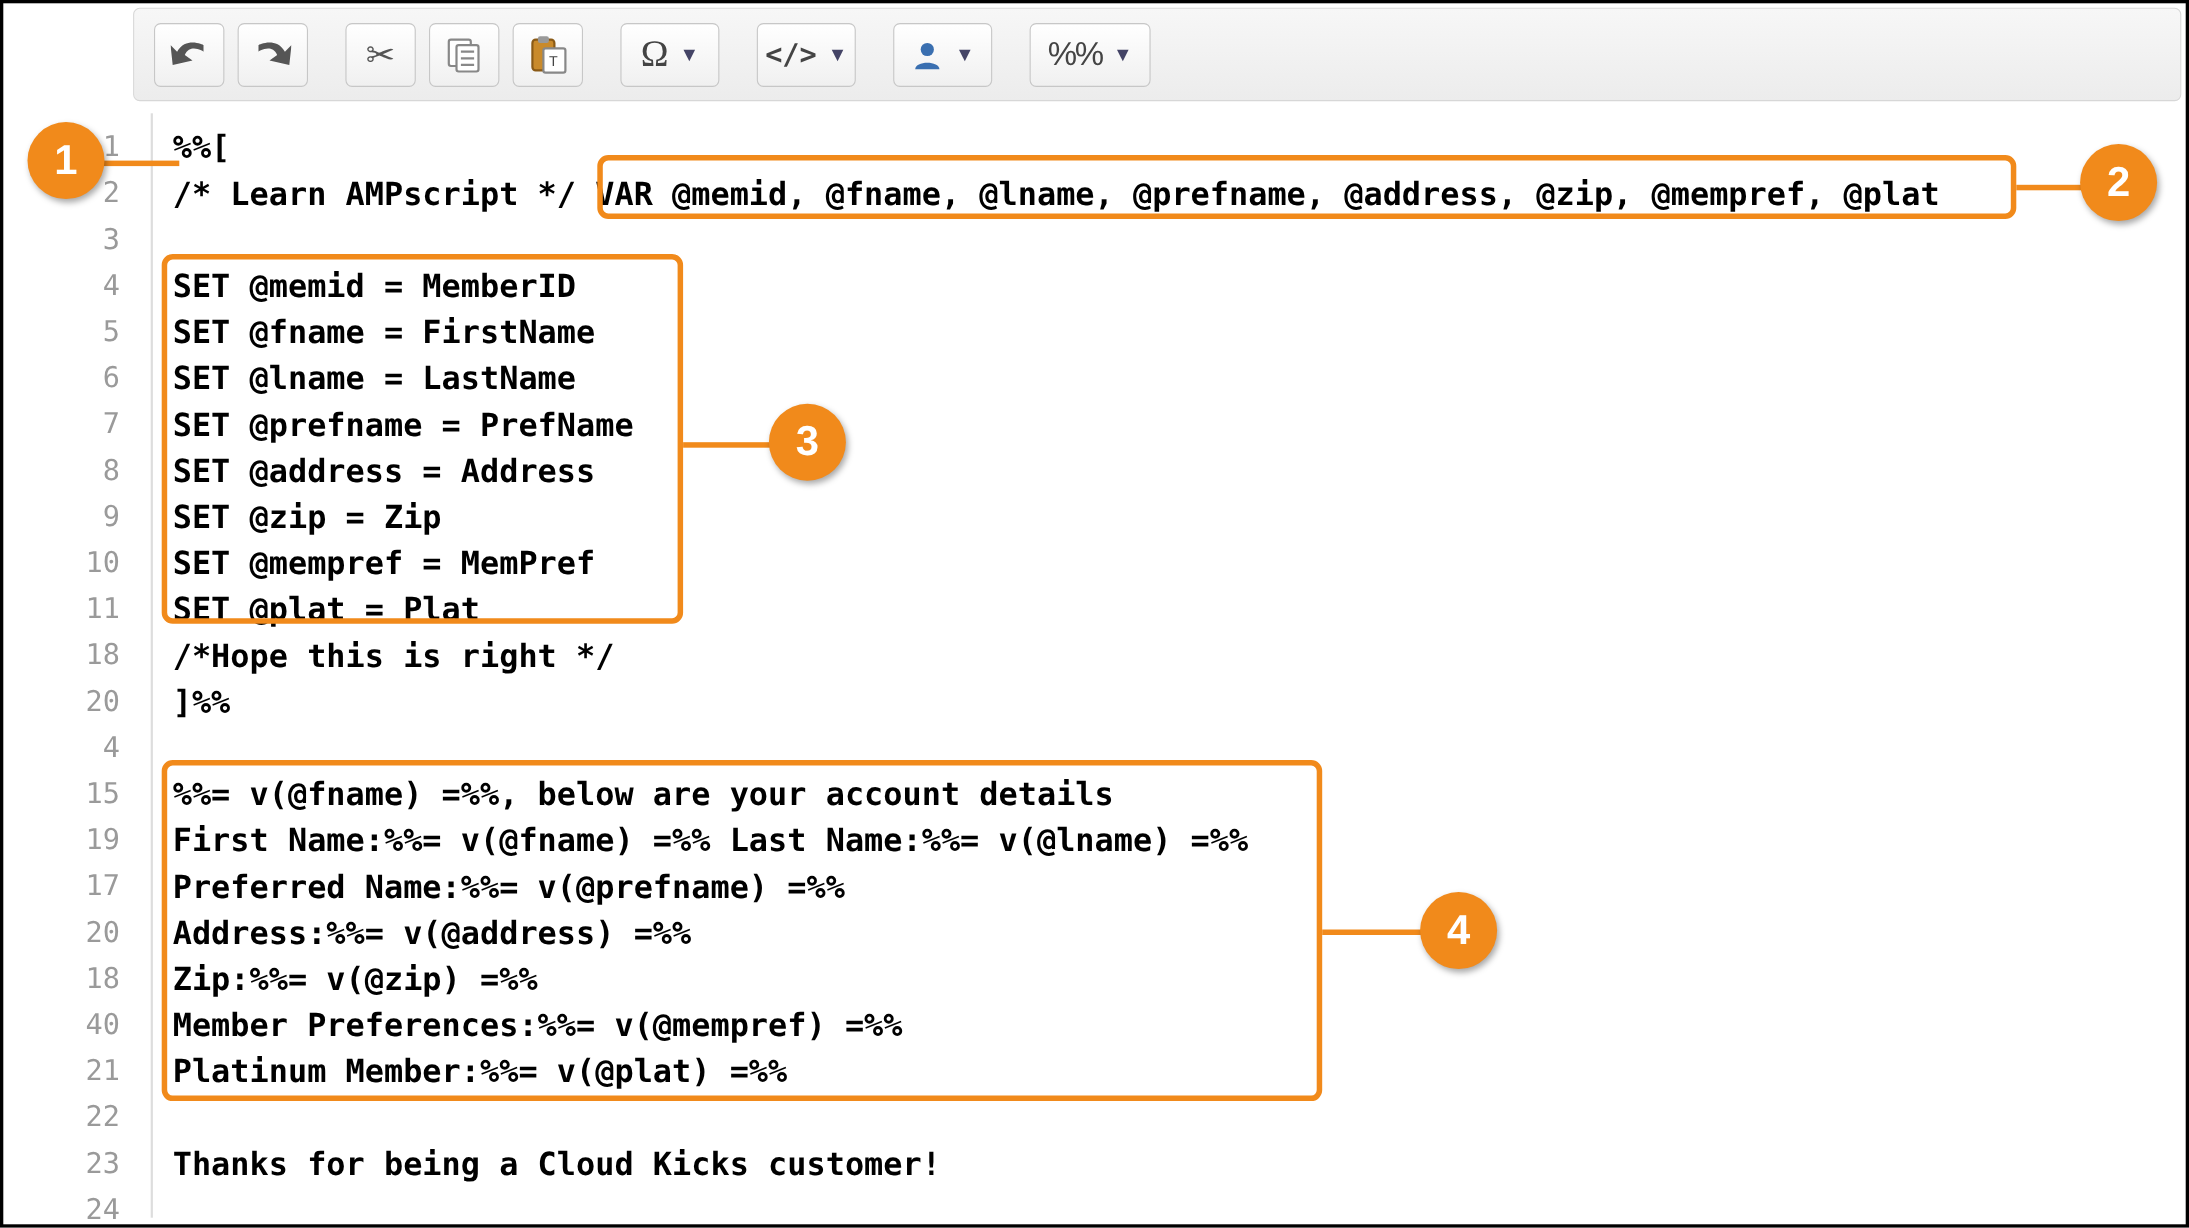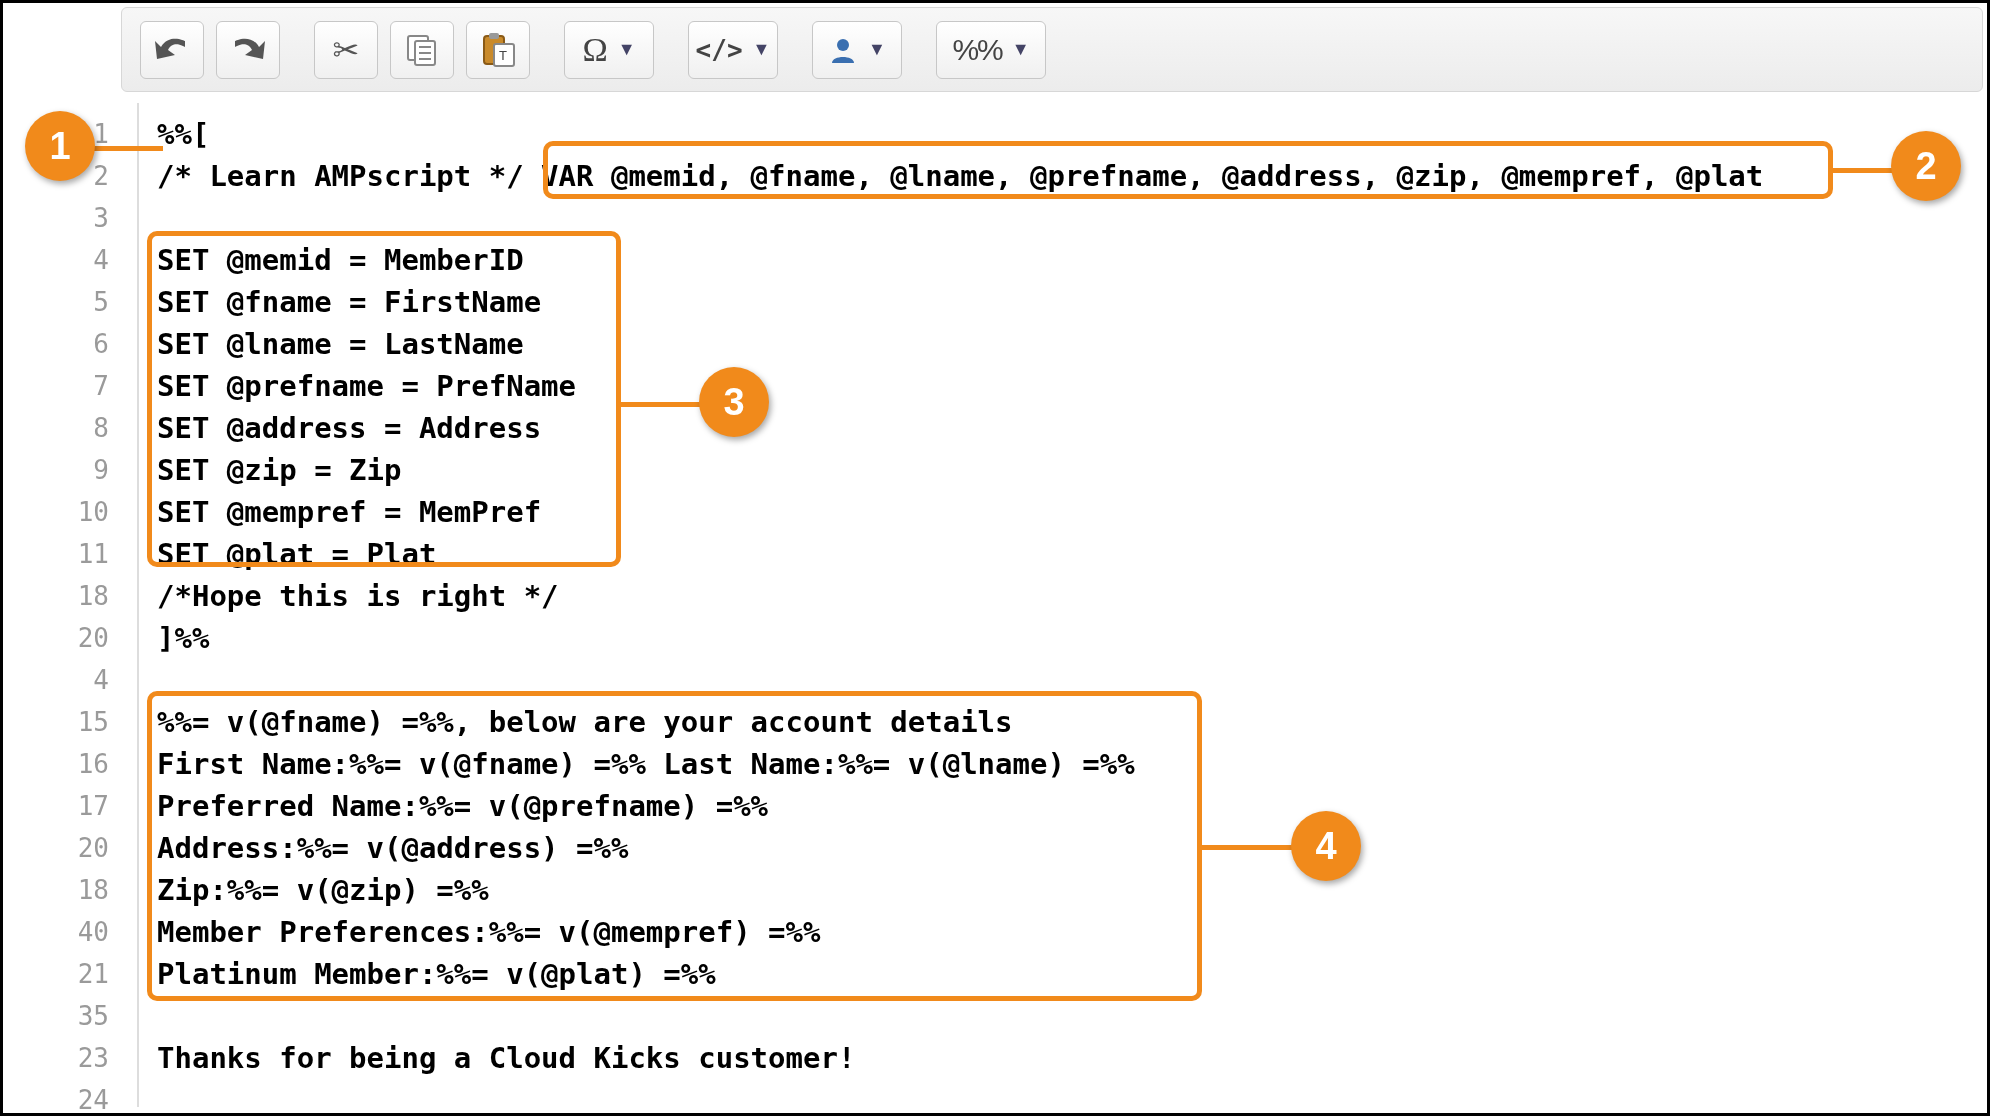--- a/index.html
+++ b/index.html
@@ -160,27 +160,27 @@
       <div class="ln">6</div>
       <div class="ln">7</div>
       <div class="ln">8</div>
       <div class="ln">9</div>
       <div class="ln">10</div>
       <div class="ln">11</div>
       <div class="ln">18</div>
       <div class="ln">20</div>
       <div class="ln">4</div>
       <div class="ln">15</div>
-      <div class="ln">16</div>
+      <div class="ln">19</div>
       <div class="ln">17</div>
       <div class="ln">20</div>
       <div class="ln">18</div>
       <div class="ln">40</div>
       <div class="ln">21</div>
-      <div class="ln">35</div>
+      <div class="ln">22</div>
       <div class="ln">23</div>
       <div class="ln">24</div>
     </div>
   <div class="code" id="code"><div class="codeline">%%[</div><div class="codeline">/* Learn AMPscript */ VAR @memid, @fname, @lname, @prefname, @address, @zip, @mempref, @plat</div><div class="codeline"></div><div class="codeline">SET @memid = MemberID</div><div class="codeline">SET @fname = FirstName</div><div class="codeline">SET @lname = LastName</div><div class="codeline">SET @prefname = PrefName</div><div class="codeline">SET @address = Address</div><div class="codeline">SET @zip = Zip</div><div class="codeline">SET @mempref = MemPref</div><div class="codeline">SET @plat = Plat</div><div class="codeline">/*Hope this is right */</div><div class="codeline">]%%</div><div class="codeline"></div><div class="codeline">%%= v(@fname) =%%, below are your account details</div><div class="codeline">First Name:%%= v(@fname) =%% Last Name:%%= v(@lname) =%%</div><div class="codeline">Preferred Name:%%= v(@prefname) =%%</div><div class="codeline">Address:%%= v(@address) =%%</div><div class="codeline">Zip:%%= v(@zip) =%%</div><div class="codeline">Member Preferences:%%= v(@mempref) =%%</div><div class="codeline">Platinum Member:%%= v(@plat) =%%</div><div class="codeline"></div><div class="codeline">Thanks for being a Cloud Kicks customer!</div><div class="codeline"></div></div>
 </div>
 
 <div class="hl" style="top:138px; left:540px; width:1290px; height:58px;"></div>
 <div class="hl" style="top:228px; left:144px; width:474px; height:336px;"></div>
 <div class="hl" style="top:688px; left:144px; width:1055px; height:310px;"></div>
 

